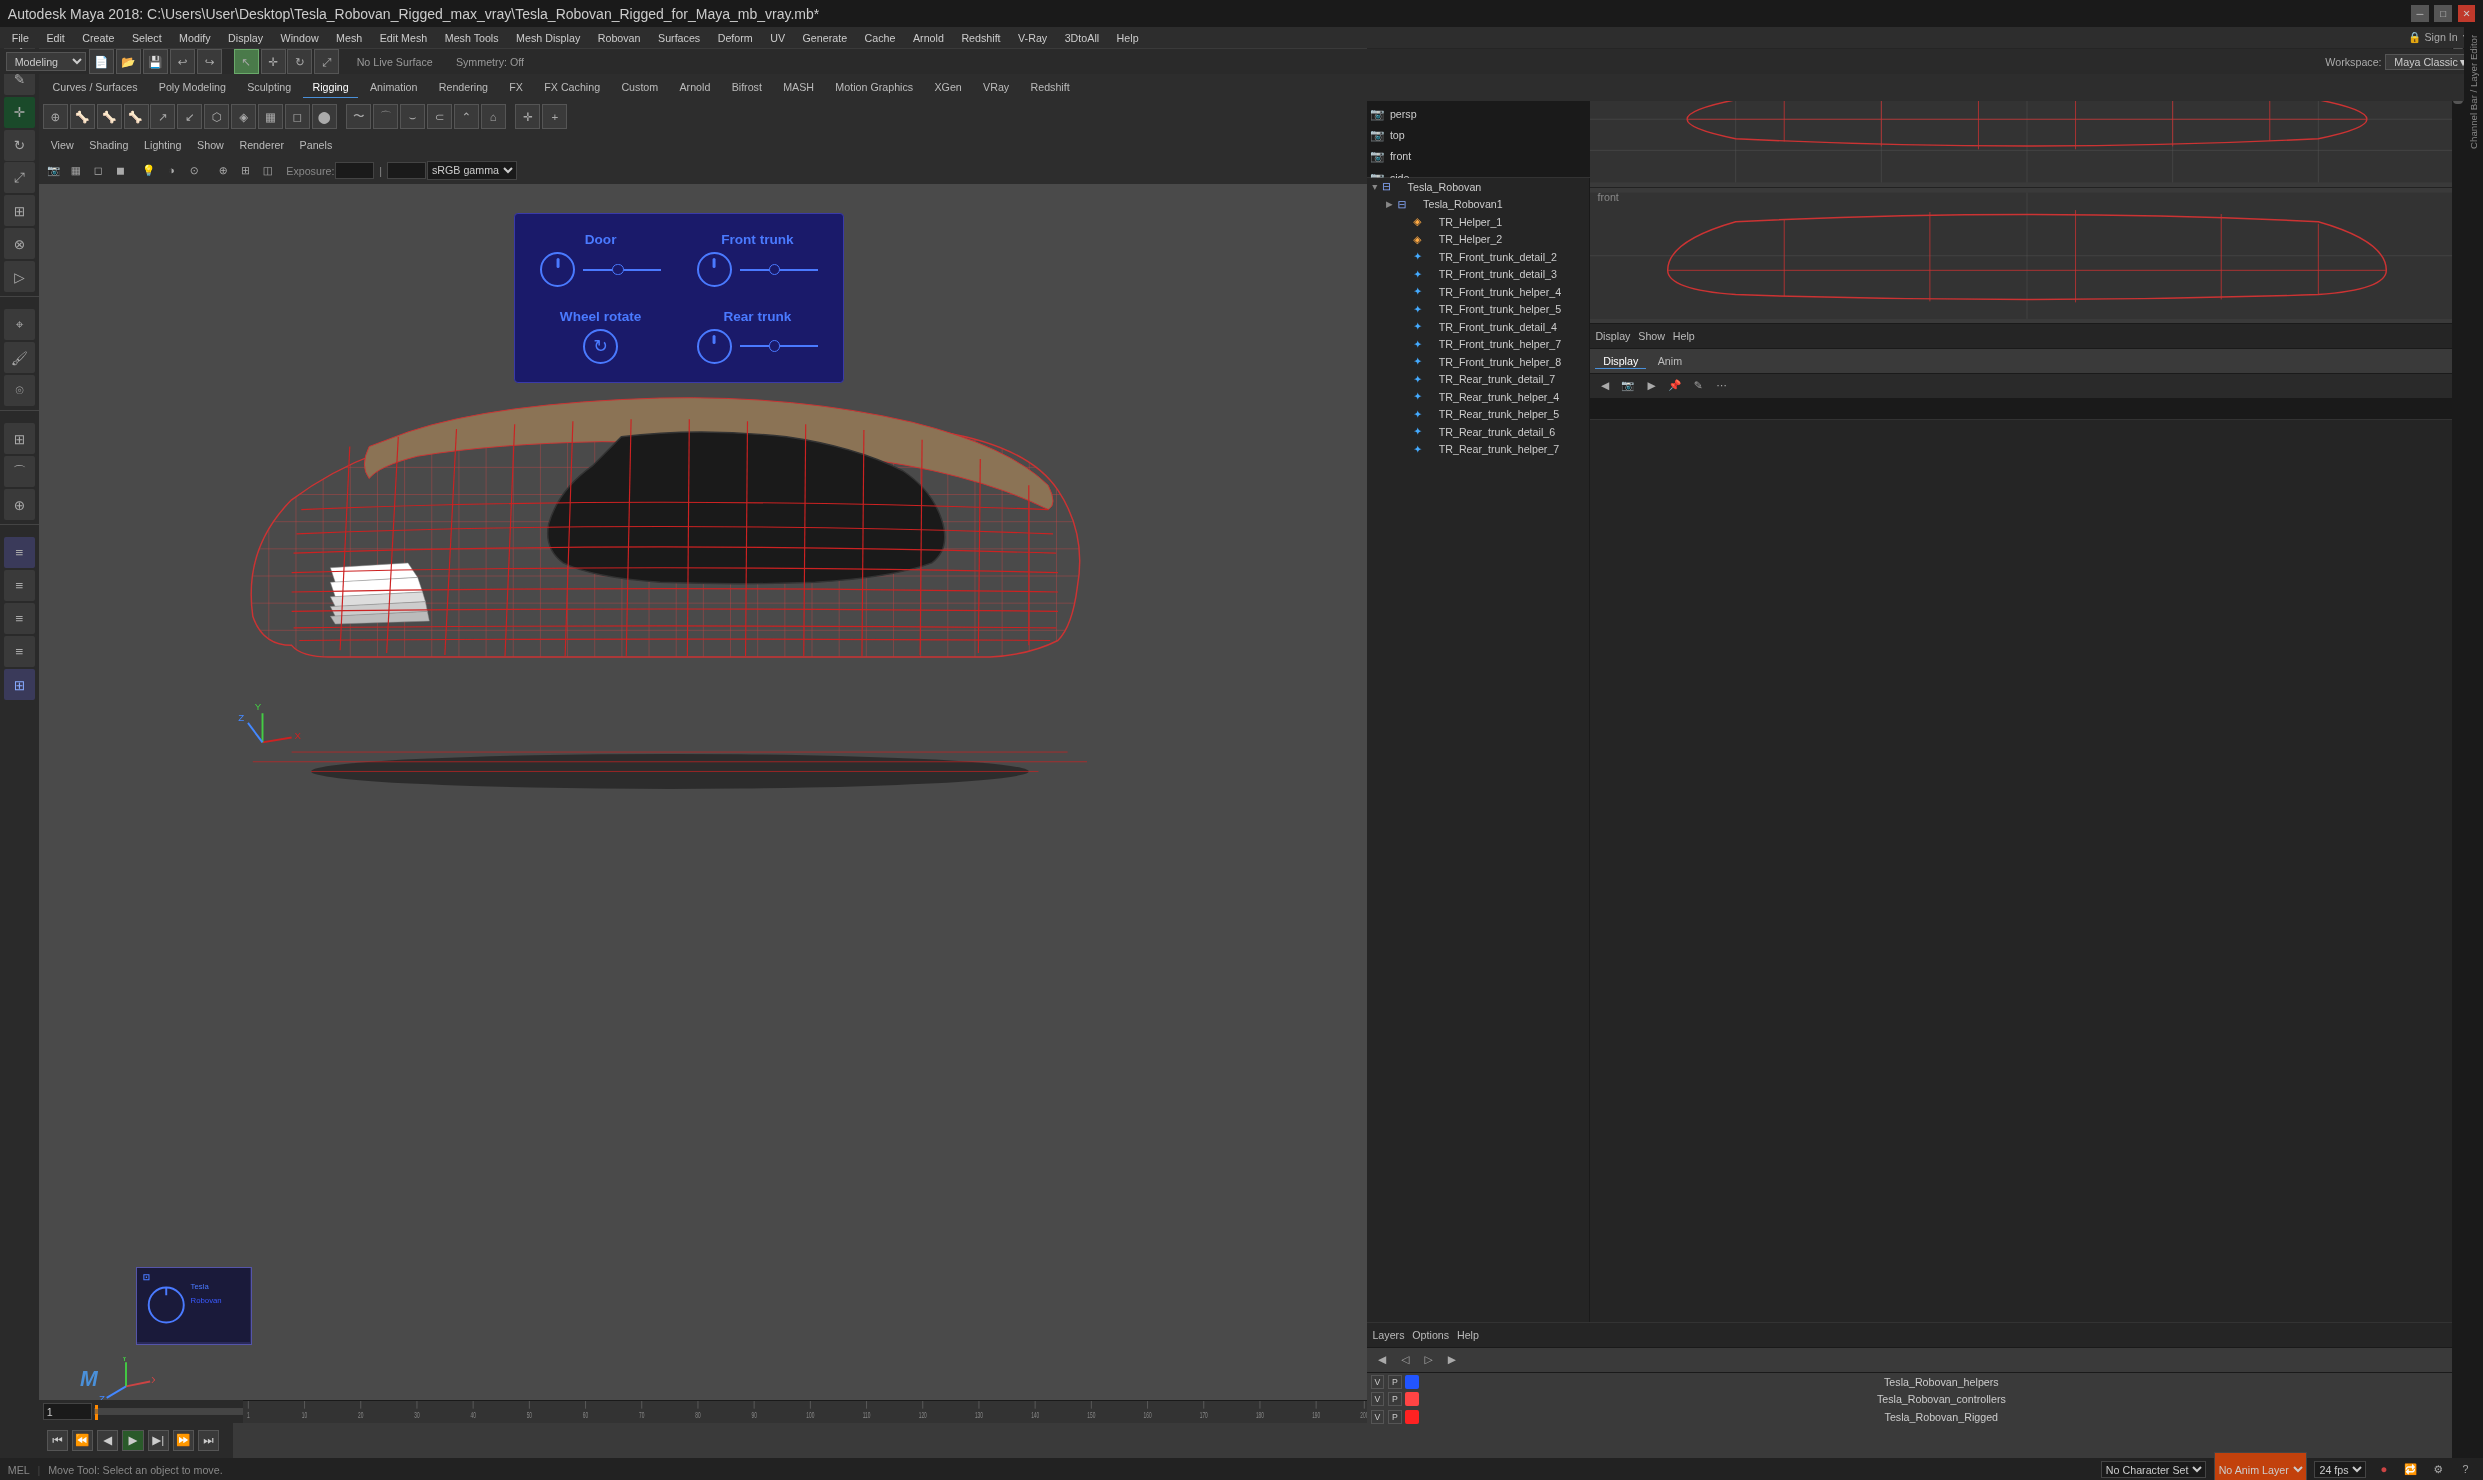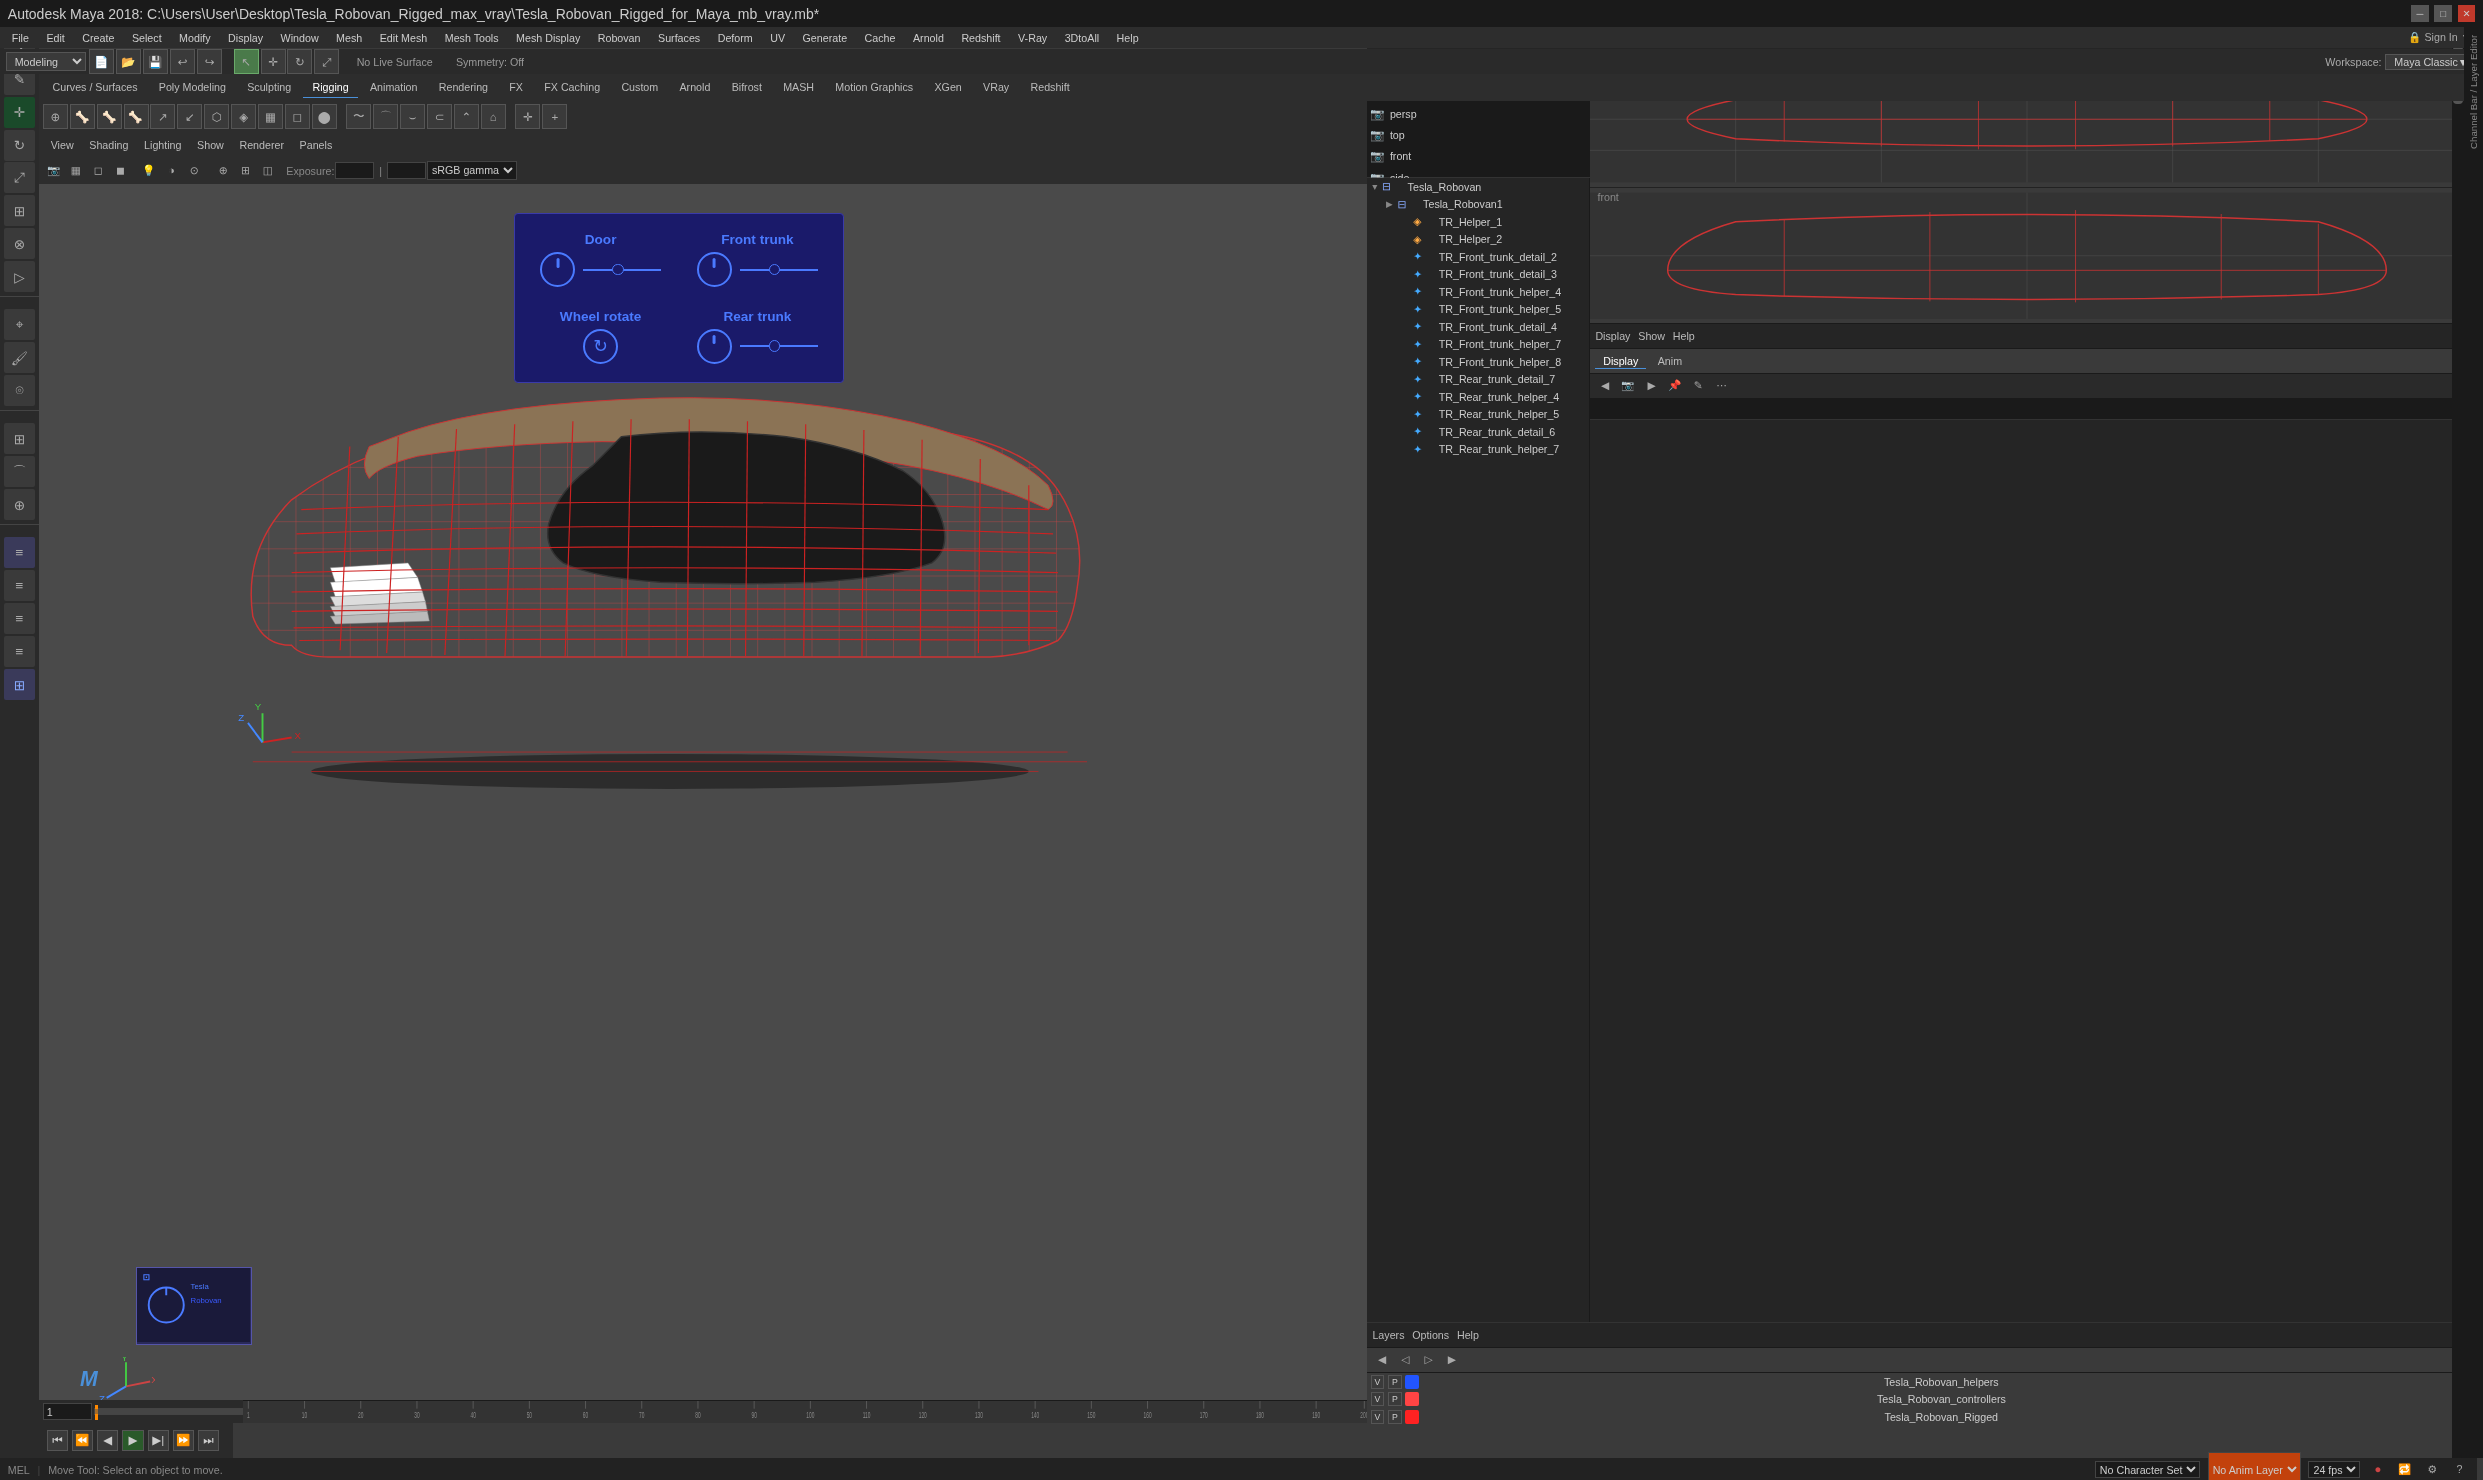--- a/index.html
+++ b/index.html
@@ -422,21 +422,21 @@
       height: 35px;
       background: #2a2a2a;
       border-top: 1px solid #1a1a1a;
       display: flex;
       align-items: center;
     }
 
     
     #status-bar {
       position: absolute;
-      bottom: 0; left: 0; right: 6px;
+      bottom: 0; left: 0; right: 0;
       height: 23px;
       background: #222;
       display: flex;
       align-items: center;
       padding: 0 7.8px;
       gap: 7.8px;
       z-index: 100;
     }
     .status-item {
       color: #888;

